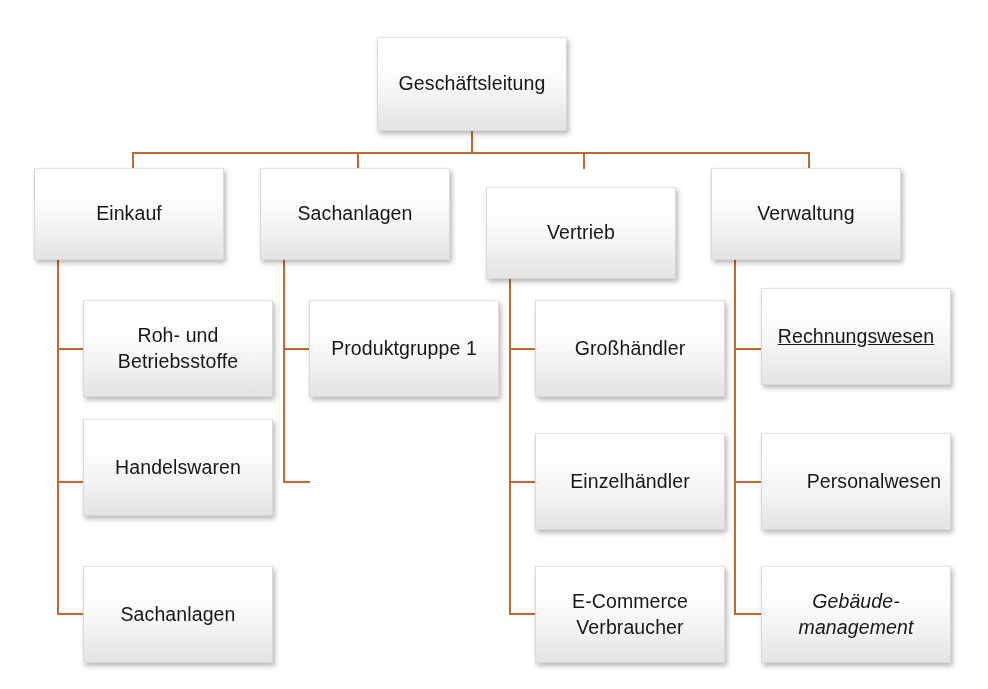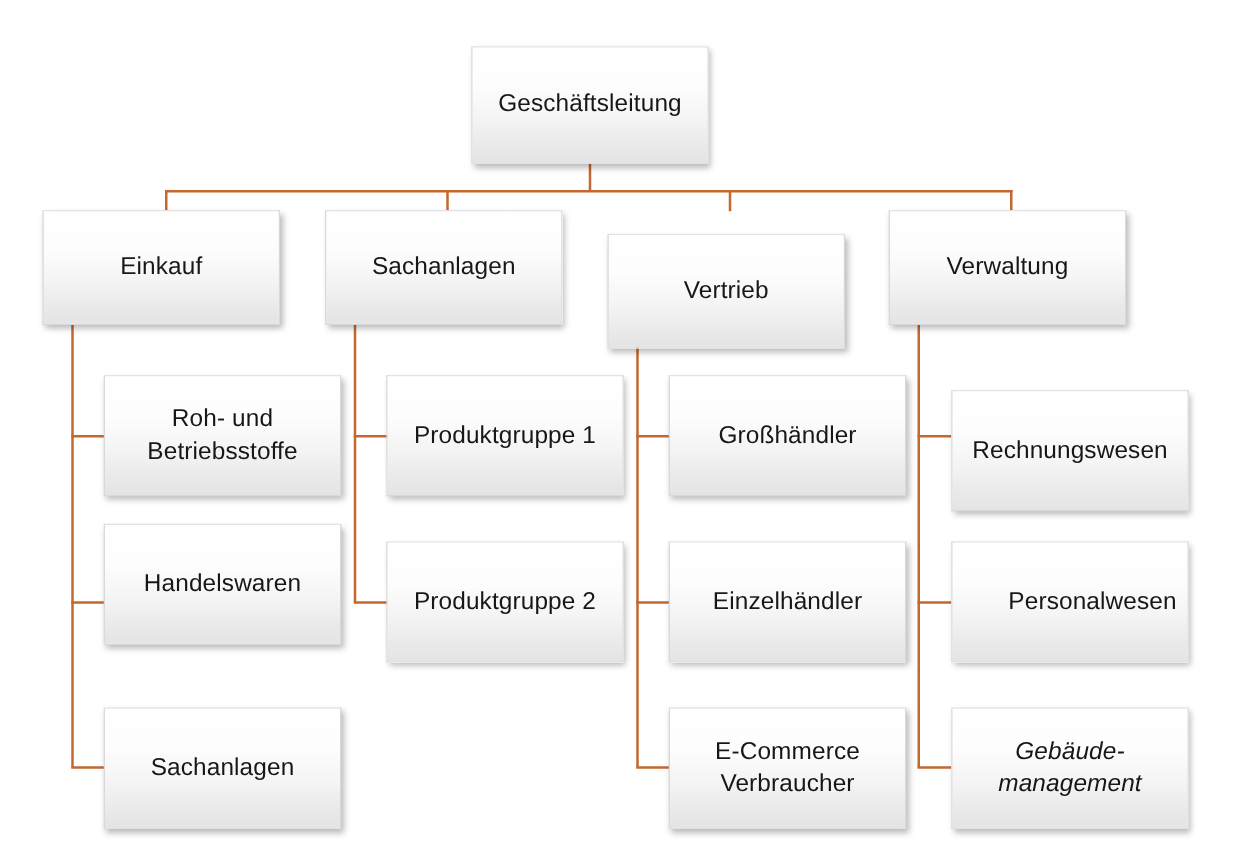--- a/index.html
+++ b/index.html
@@ -91,25 +91,24 @@
   <div class="node" style="left:260px; top:168px; width:190px; height:92px;">Sachanlagen</div>
   <div class="node" style="left:486px; top:168px; width:190px; height:92px;margin-top:19px;">Vertrieb</div>
   <div class="node" style="left:711px; top:168px; width:190px; height:92px;">Verwaltung</div>
 
   <div class="node" style="left:83px; top:300px; width:190px; height:97px;">Roh- und
 Betriebsstoffe</div>
   <div class="node" style="left:83px; top:419px; width:190px; height:97px;">Handelswaren</div>
   <div class="node" style="left:83px; top:566px; width:190px; height:97px;">Sachanlagen</div>
 
   <div class="node" style="left:309px; top:300px; width:190px; height:97px;">Produktgruppe 1</div>
-  <div class="node" style="left:309px; top:433px; width:190px; height:97px;">Produktgruppe 2</div>
 
   <div class="node" style="left:535px; top:300px; width:190px; height:97px;">Großhändler</div>
   <div class="node" style="left:535px; top:433px; width:190px; height:97px;">Einzelhändler</div>
   <div class="node" style="left:535px; top:566px; width:190px; height:97px;">E-Commerce
 Verbraucher</div>
 
-  <div class="node" style="left:761px; top:312px; width:190px; height:97px;">Rechnungswesen</div>
+  <div class="node" style="left:761px; top:288px; width:190px; height:97px;text-decoration:underline;">Rechnungswesen</div>
   <div class="node" style="left:761px; top:433px; width:190px; height:97px;padding-left:42px;">Personalwesen</div>
   <div class="node" style="left:761px; top:566px; width:190px; height:97px;font-style:italic;">Gebäude-
 management</div>
 
 </div>
 
 </body></html>

